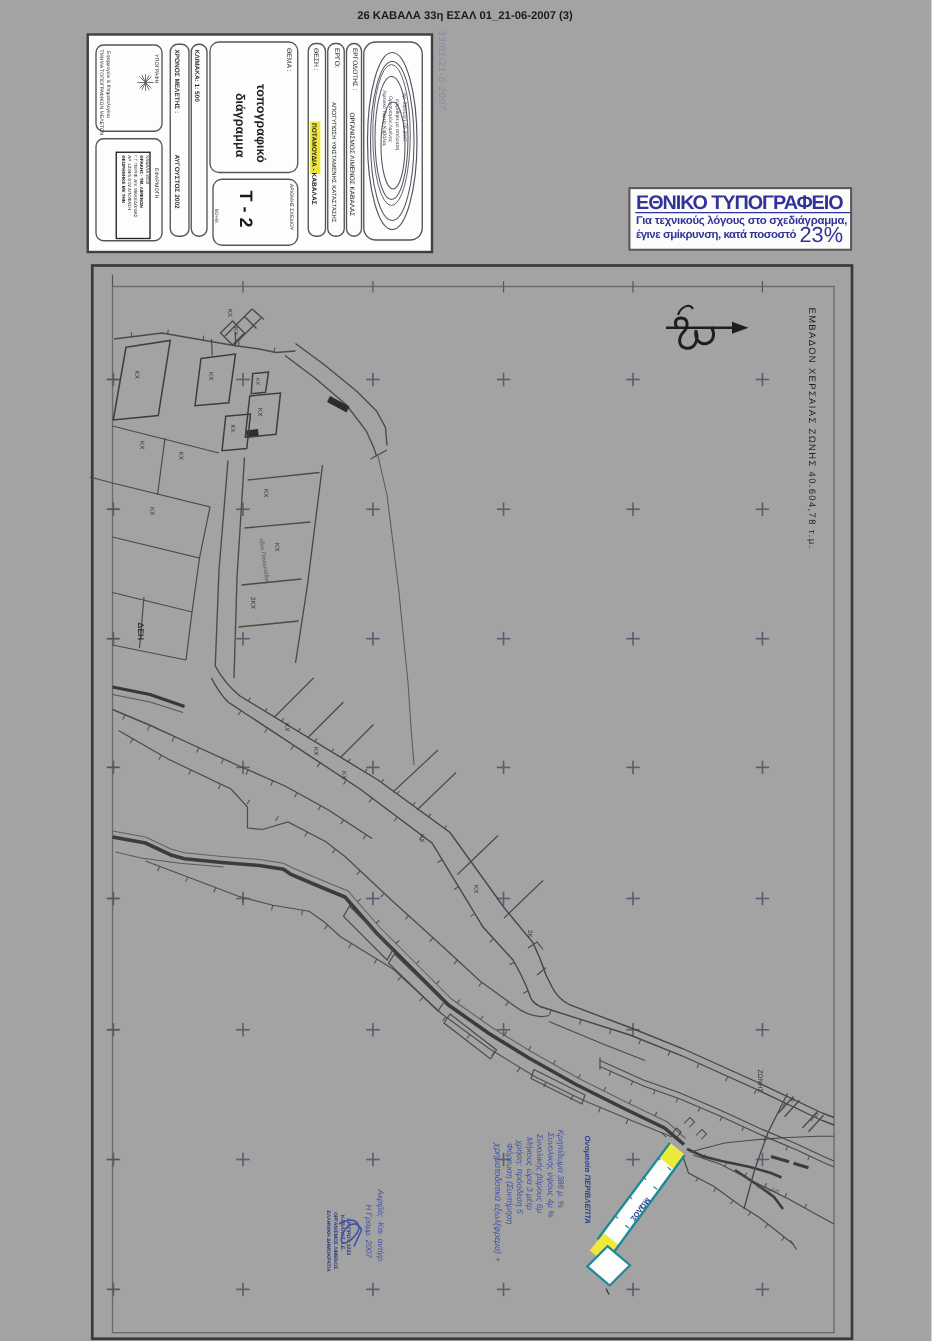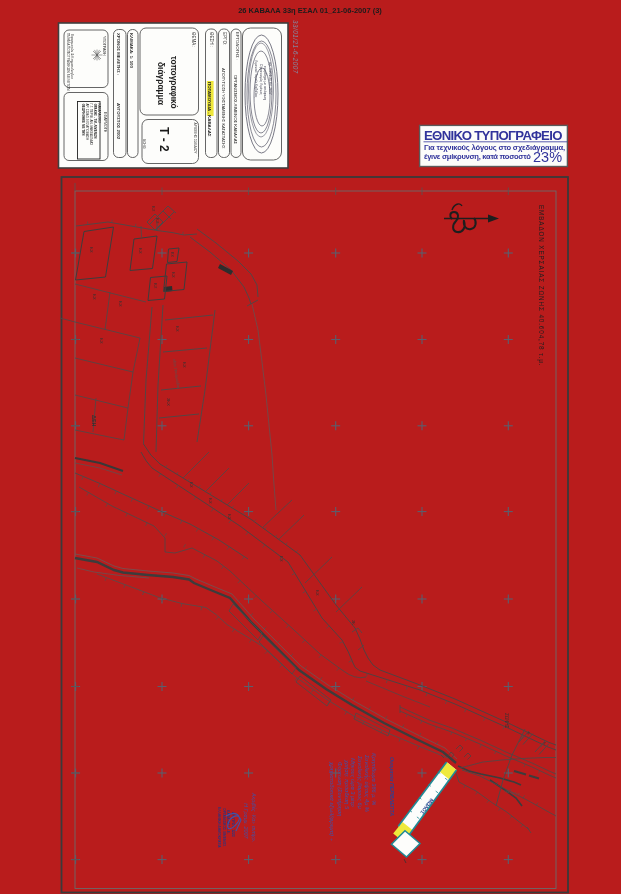--- a/index.html
+++ b/index.html
@@ -1,17 +1,17 @@
 <!DOCTYPE html>
 <html><head>
 <meta charset="utf-8">
 <style>
 html,body{margin:0;padding:0;background:#fbfbf8;}
 *{font-family:"Liberation Sans", sans-serif;}
-#page{position:relative;width:621px;height:894px;background:#b91c1c;overflow:hidden;}
+#page{position:relative;width:621px;height:894px;background:#a3a3a3;overflow:hidden;}
 svg{position:absolute;left:0;top:0;}
 </style>
 </head>
 <body>
 <div id="page">
 <svg width="621" height="894" viewBox="0 0 621 894">
 
 <text x="310" y="12.5" font-size="7.5" font-weight="bold" fill="#1c1c1c" text-anchor="middle">26 ΚΑΒΑΛΑ 33η ΕΣΑΛ 01_21-06-2007 (3)</text>
 
 <text transform="rotate(90 292.5 20)" x="292.5" y="20" font-size="6.3" letter-spacing="0.5" fill="#858aa3" font-style="italic">33/01/21-6-2007</text>

